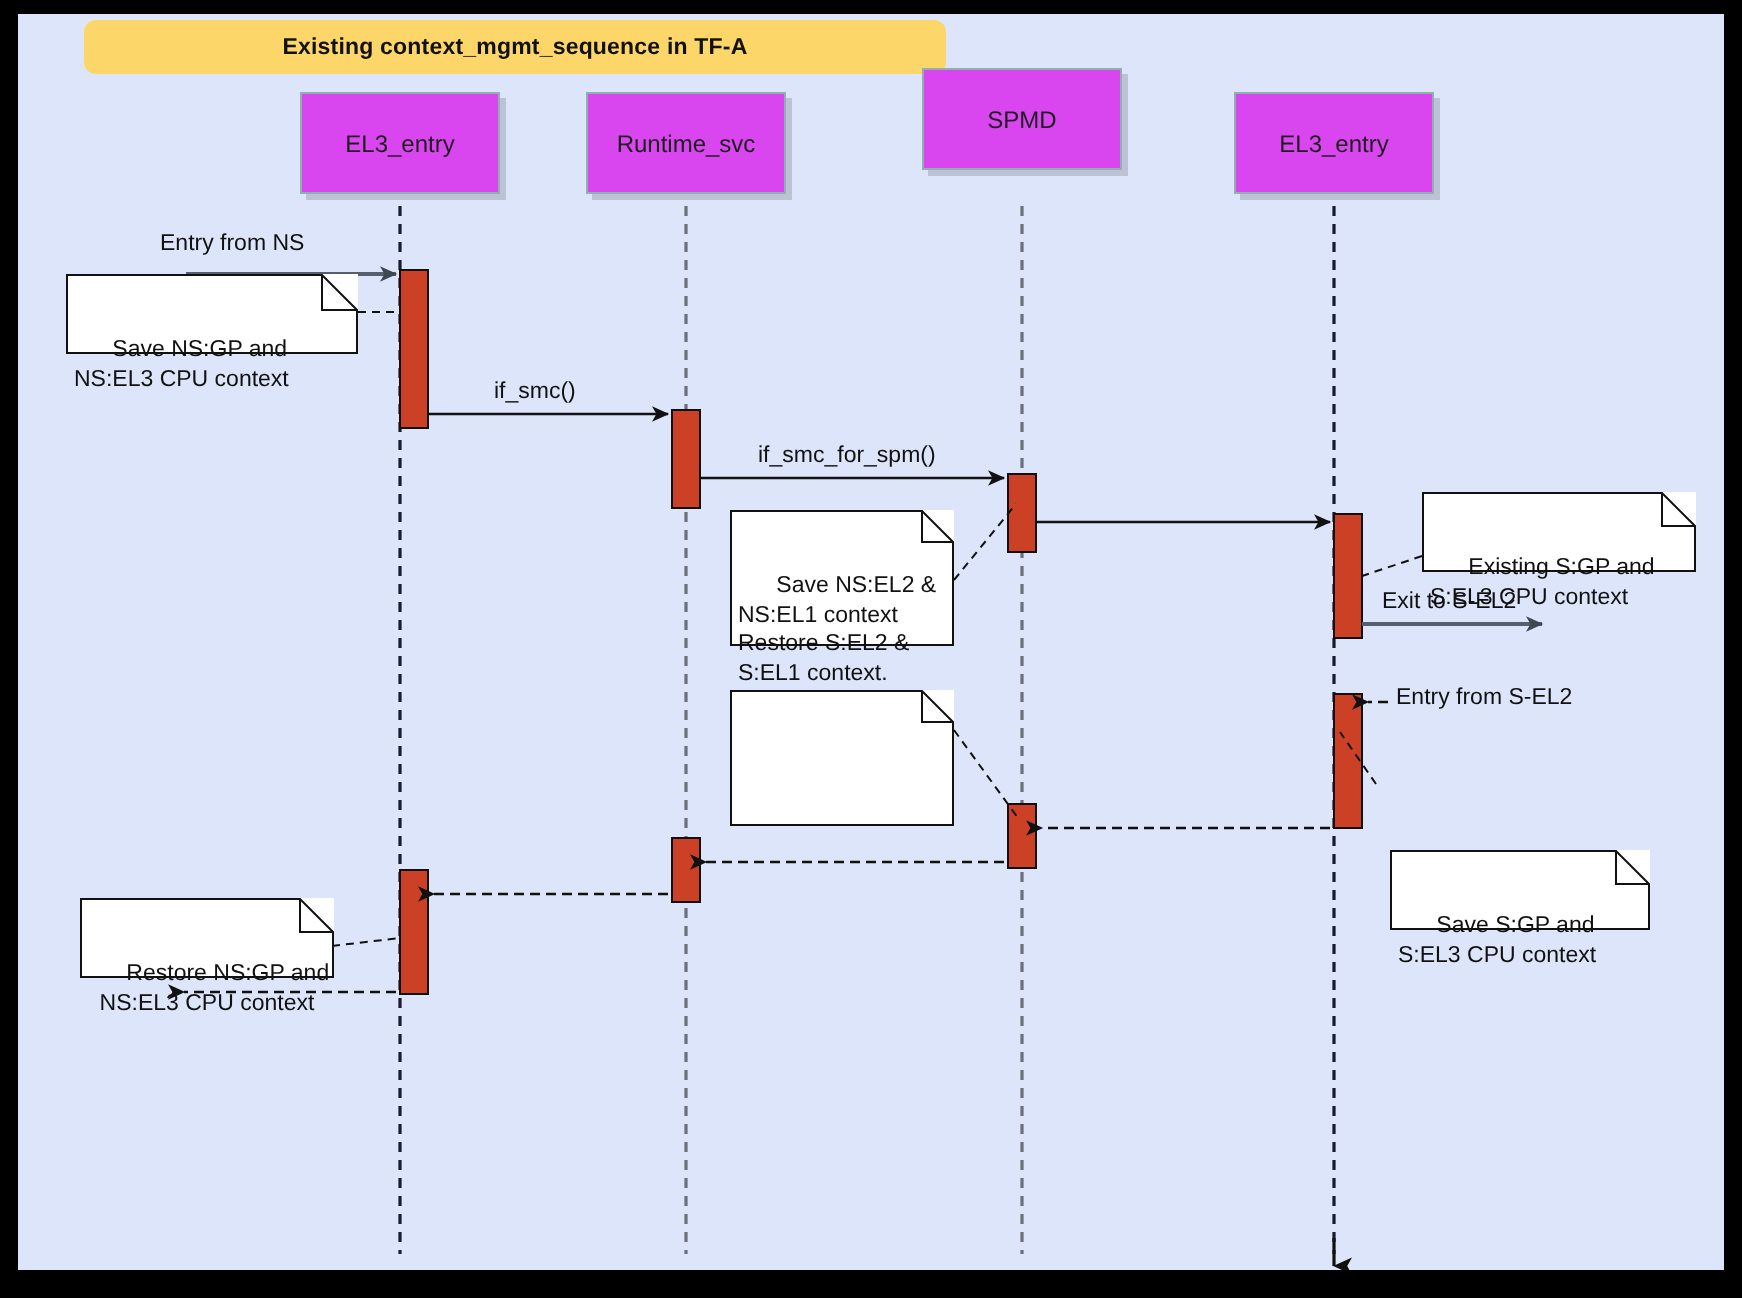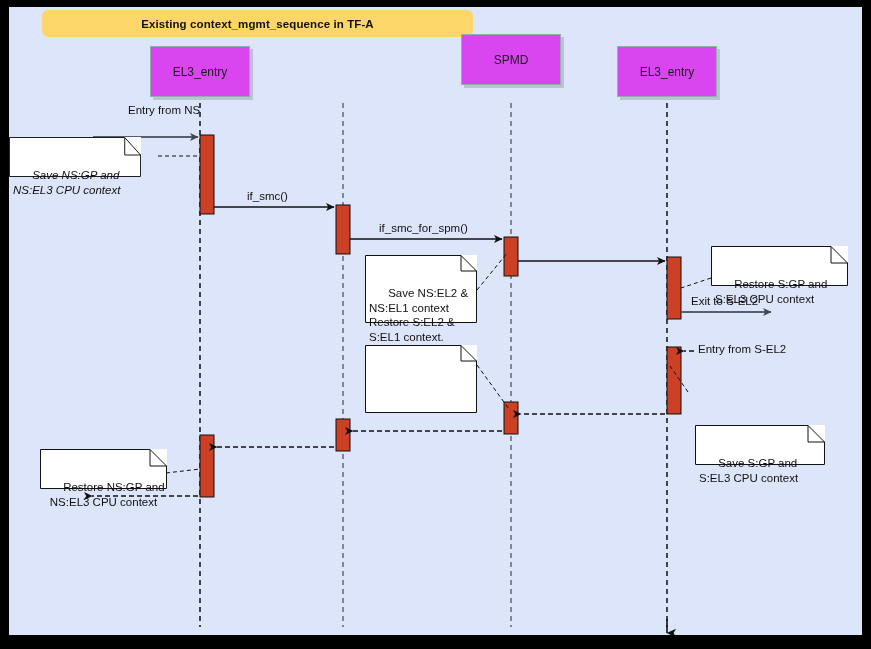--- a/index.html
+++ b/index.html
@@ -178,34 +178,37 @@
       </g>
     </svg>
 
     <div class="title-banner">
       <span>Existing context_mgmt_sequence in TF-A</span>
     </div>
 
     <div class="lifeline-head" style="left:141px; top:39px;">
       <span>EL3_entry</span>
     </div>
+    <div class="lifeline-head" style="left:284px; top:39px;">
+      <span>Runtime_svc</span>
+    </div>
     <div class="lifeline-head" style="left:452px; top:27px;">
       <span>SPMD</span>
     </div>
     <div class="lifeline-head" style="left:608px; top:39px;">
       <span>EL3_entry</span>
     </div>
 
-    <div class="msg-label" style="left:71px; top:97px;margin-left:48px;">Entry from NS</div>
+    <div class="msg-label" style="left:71px; top:109px;">Entry from NS</div>
     <div class="msg-label" style="left:238px; top:183px;">if_smc()</div>
     <div class="msg-label" style="left:370px; top:215px;">if_smc_for_spm()</div>
     <div class="msg-label boxed" style="left:681px; top:288px;">Exit to S-EL2</div>
     <div class="msg-label boxed" style="left:688px; top:336px;">Entry from S-EL2</div>
 
-    <div class="note" style="left:0; top:130px; width:132px; height:40px;font-style:italic;">
+    <div class="note" style="left:24px; top:130px; width:146px; height:40px;">
       <svg class="note-shape" viewBox="0 0 146 40" preserveAspectRatio="none">
         <path d="M0.5,0.5 L128,0.5 L145.5,18 L145.5,39.5 L0.5,39.5 Z" fill="#ffffff" stroke="#111111" stroke-width="1"></path>
         <path d="M128,0.5 L128,18 L145.5,18" fill="none" stroke="#111111" stroke-width="1"></path>
       </svg>
       <span class="note-text">Save NS:GP and
 NS:EL3 CPU context</span>
     </div>
 
     <div class="note" style="left:356px; top:248px; width:112px; height:68px;">
       <svg class="note-shape" viewBox="0 0 112 68" preserveAspectRatio="none">
@@ -216,21 +219,21 @@
 NS:EL1 context
 Restore S:EL2 &amp;
 S:EL1 context.</span>
     </div>
 
     <div class="note" style="left:702px; top:239px; width:137px; height:40px;">
       <svg class="note-shape" viewBox="0 0 137 40" preserveAspectRatio="none">
         <path d="M0.5,0.5 L120,0.5 L136.5,17 L136.5,39.5 L0.5,39.5 Z" fill="#ffffff" stroke="#111111" stroke-width="1"></path>
         <path d="M120,0.5 L120,17 L136.5,17" fill="none" stroke="#111111" stroke-width="1"></path>
       </svg>
-      <span class="note-text">Restore S:GP and
+      <span class="note-text">Existing S:GP and
 S:EL3 CPU context</span>
     </div>
 
     <div class="note" style="left:356px; top:338px; width:112px; height:68px;">
       <svg class="note-shape" viewBox="0 0 112 68" preserveAspectRatio="none">
         <path d="M0.5,0.5 L96,0.5 L111.5,16 L111.5,67.5 L0.5,67.5 Z" fill="#ffffff" stroke="#111111" stroke-width="1"></path>
         <path d="M96,0.5 L96,16 L111.5,16" fill="none" stroke="#111111" stroke-width="1"></path>
       </svg>
     </div>
 

